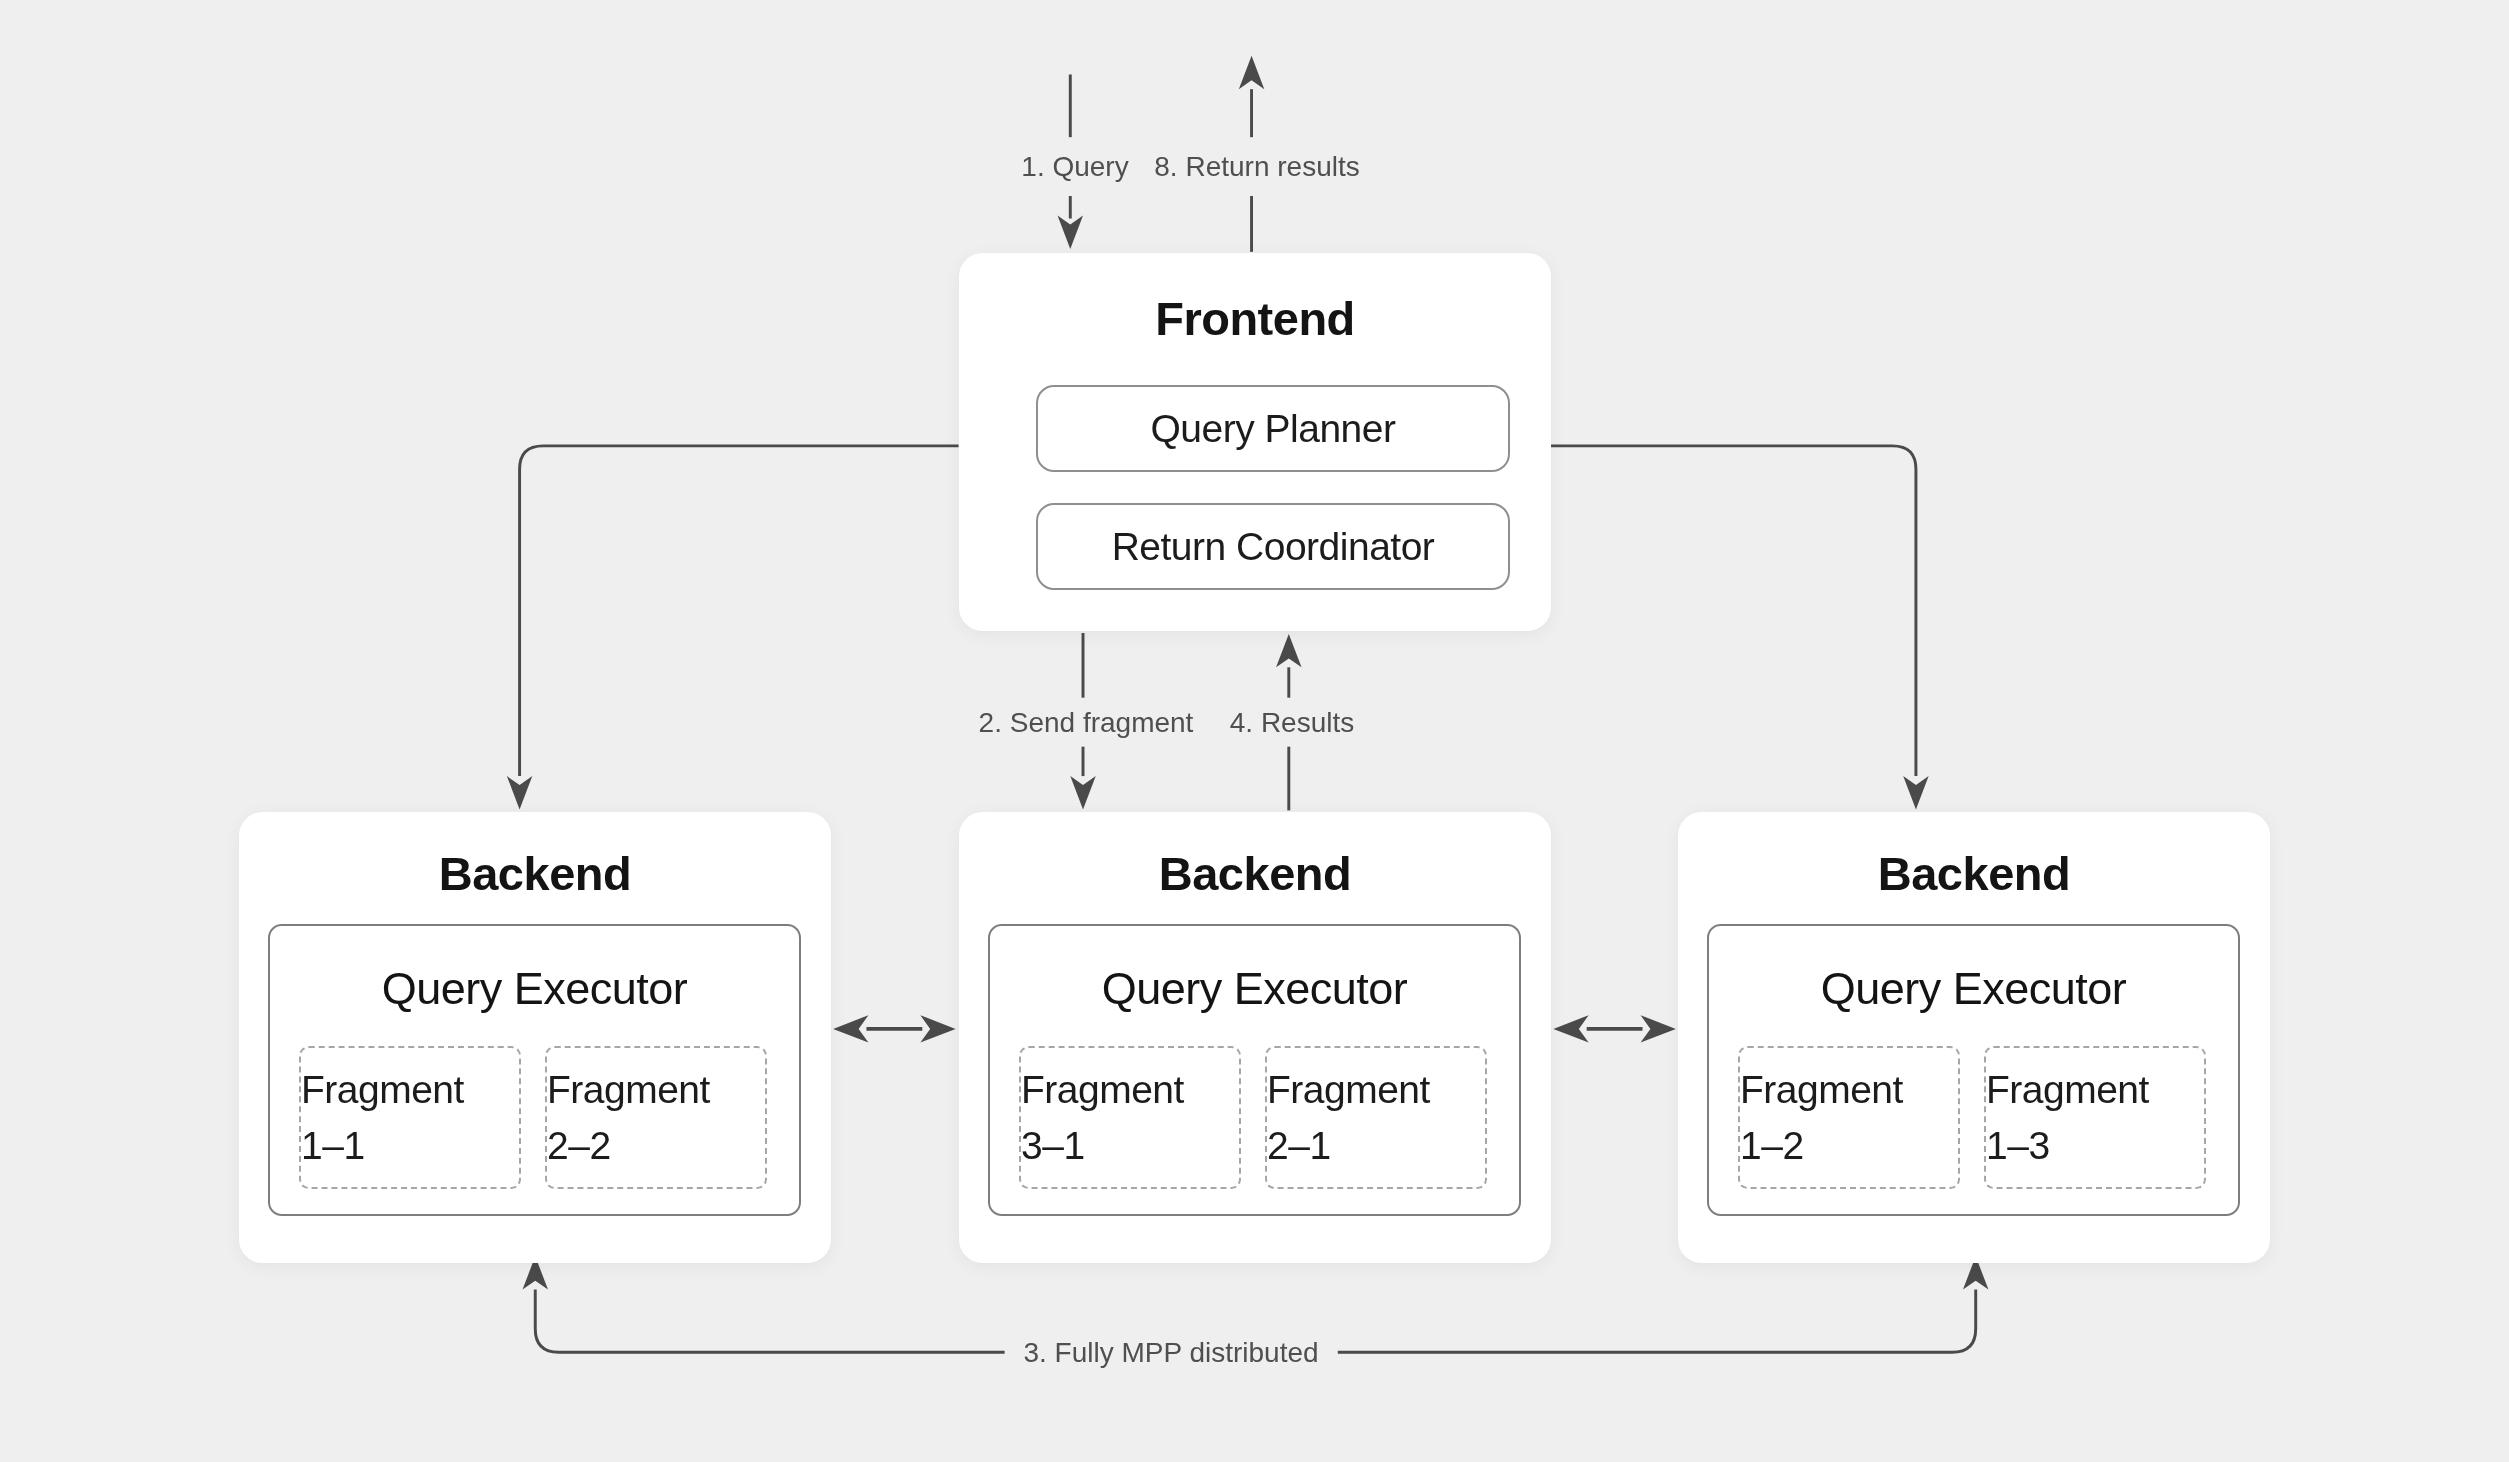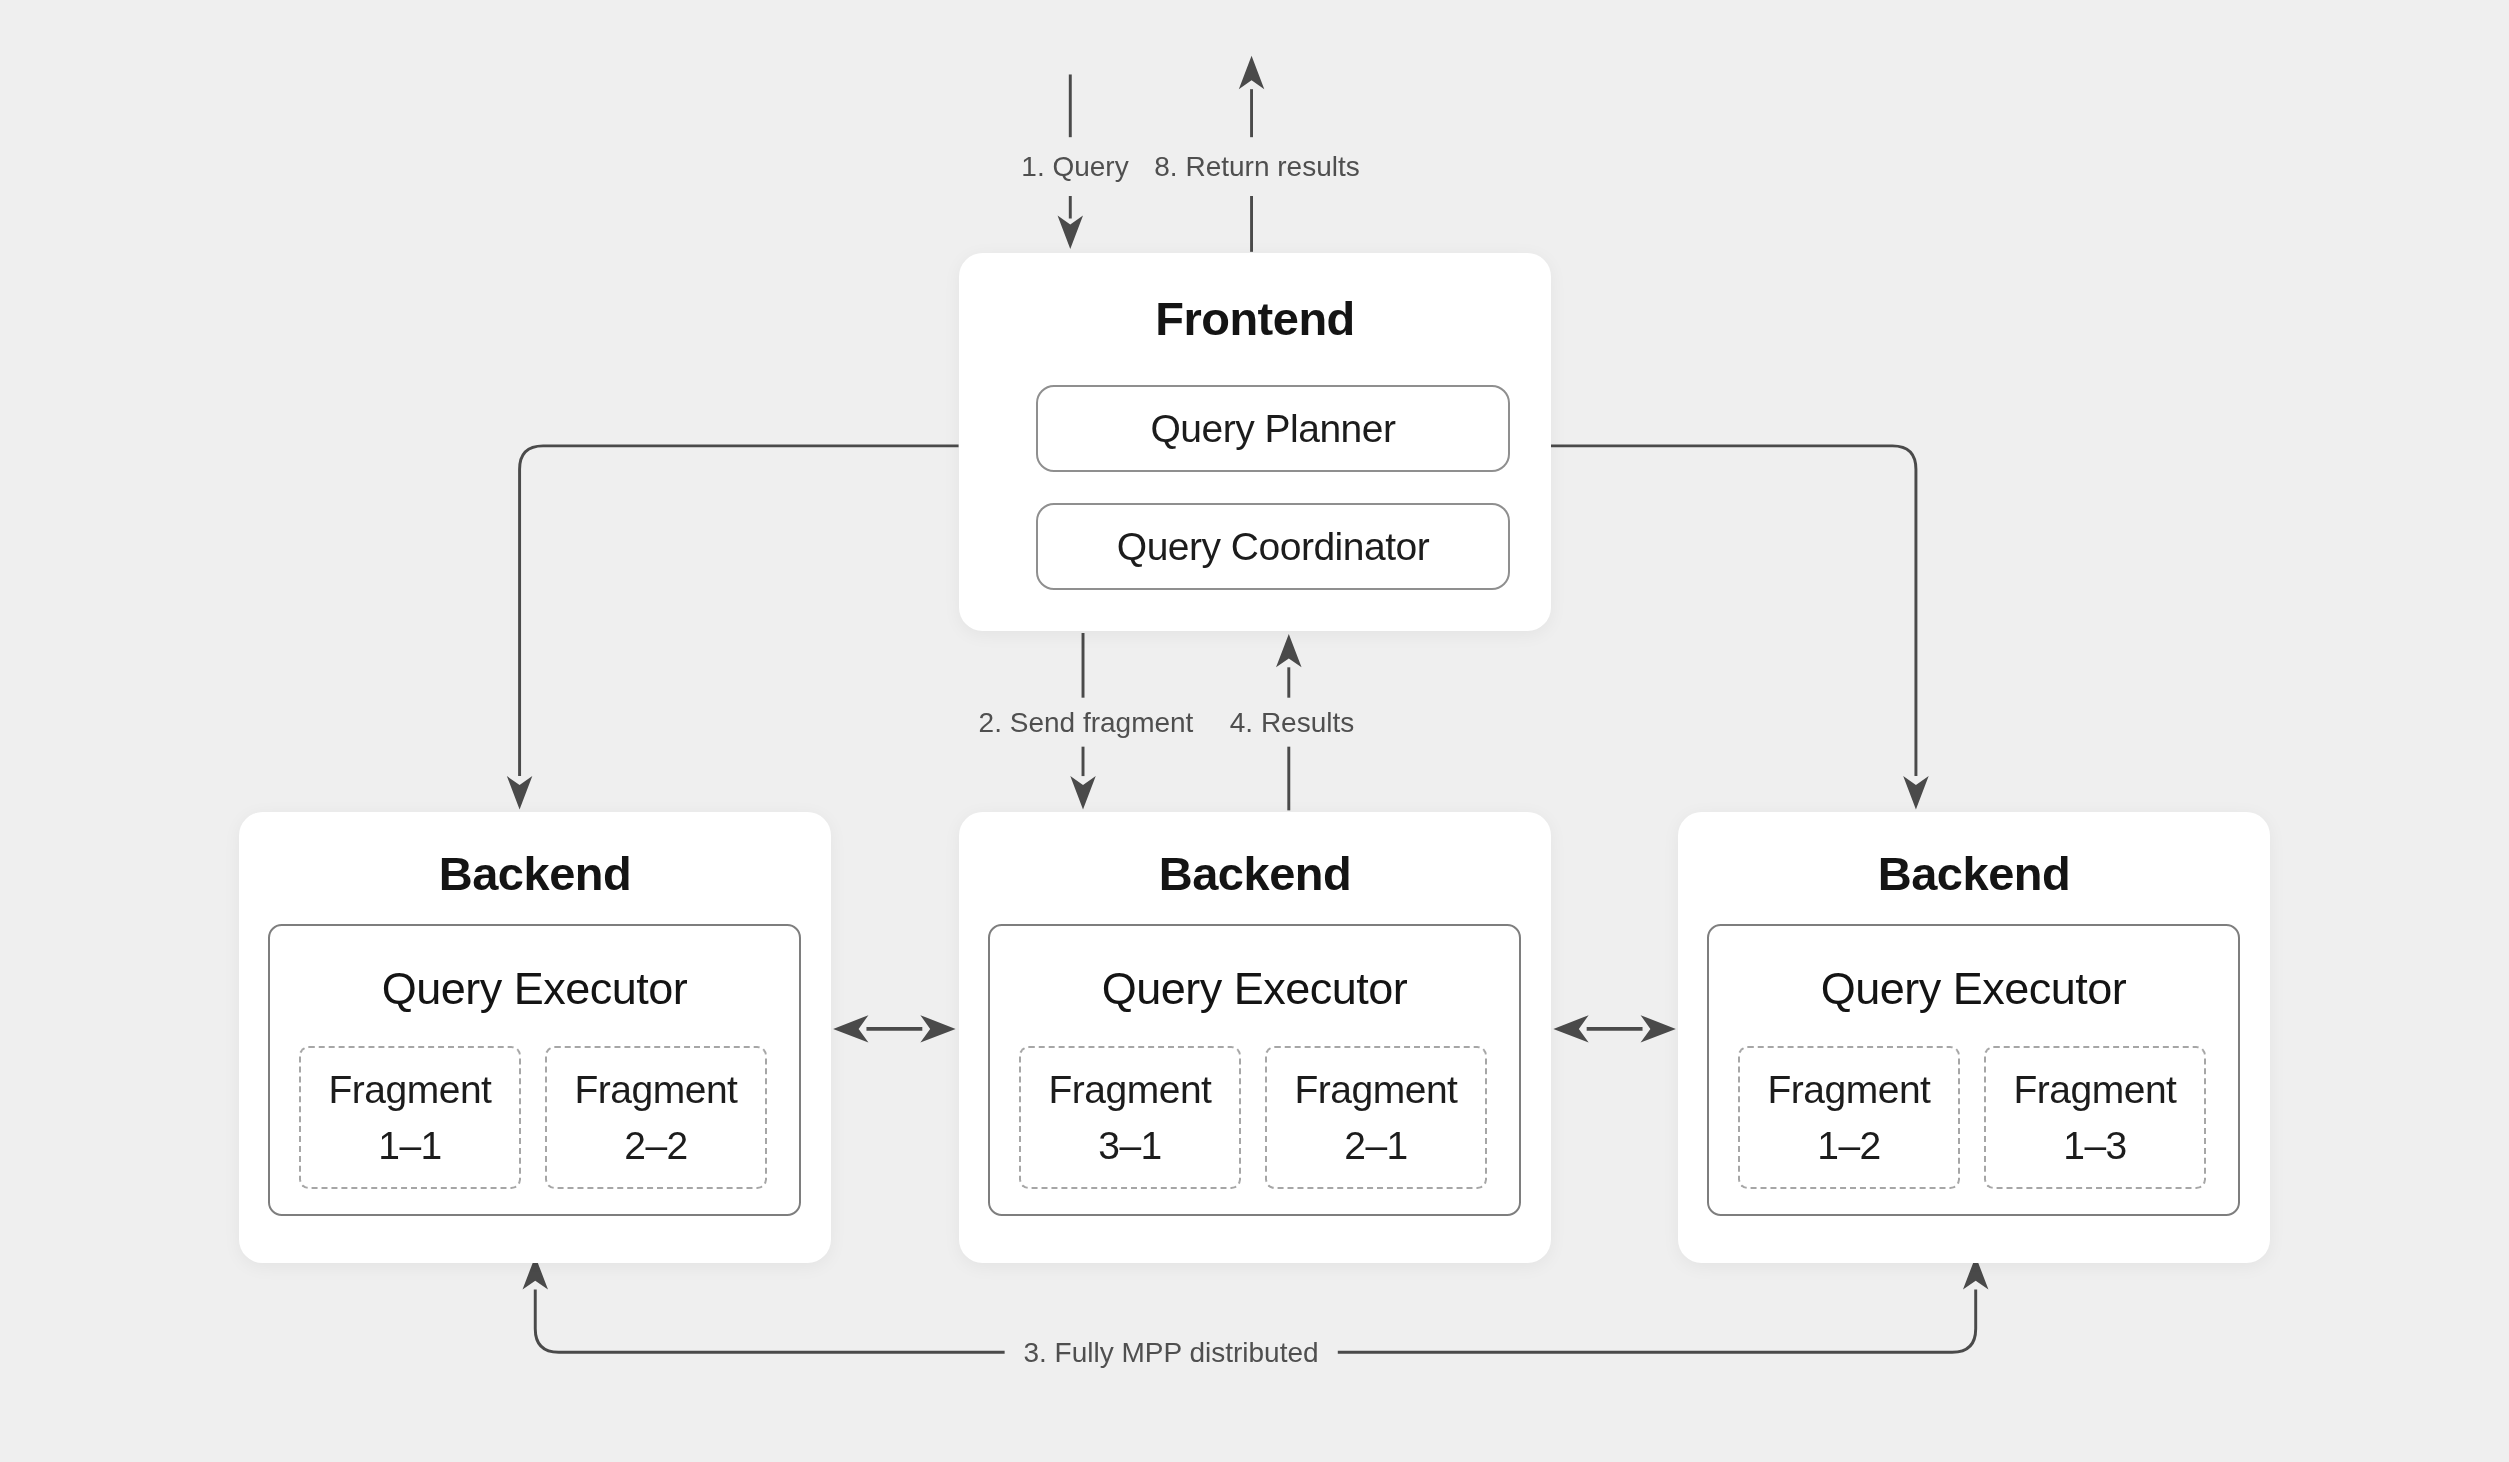--- a/index.html
+++ b/index.html
@@ -52,21 +52,21 @@
     text-align:center;
     font-size:45px;line-height:41px;
     color:#141414;
     letter-spacing:-0.5px;
   }
   .fragment{
     position:absolute;top:120px;width:222px;height:143px;
     border:2px dashed #a6a6a6;
     border-radius:9.8px;
     box-sizing:border-box;
-    display:flex;flex-direction:column;align-items:center;justify-content:center;
+    display:flex;flex-direction:column;align-items:flex-start;justify-content:center;
     row-gap:17.6px;
     font-size:39px;line-height:39px;color:#1c1c1c;
     letter-spacing:-0.5px;
   }
   .frag-1{left:29px;}
   .frag-2{left:275px;}
   .flow-label{
     position:absolute;
     transform:translateX(-50%);
     white-space:nowrap;
@@ -131,21 +131,21 @@
       <path d="M546 1316 L546 1356 Q546 1380 570 1380 L1025 1380"></path>
       <path d="M1365 1380 L1992 1380 Q2016 1380 2016 1356 L2016 1316"></path>
       <path d="M546 1282 L533 1316 L546 1307 L559 1316 Z" fill="#4a4a4a" stroke="none"></path>
       <path d="M2016 1282 L2003 1316 L2016 1307 L2029 1316 Z" fill="#4a4a4a" stroke="none"></path>
     </g>
   </svg>
 
   <div class="box" style="left:959px;top:253px;width:592px;height:378px;">
     <div class="box-title frontend-title">Frontend</div>
     <div class="component qp">Query Planner</div>
-    <div class="component qc">Query Coordinator</div>
+    <div class="component qc">Return Coordinator</div>
   </div>
 
   <div class="box" style="left:239px;top:812px;width:592px;height:451px;">
     <div class="box-title backend-title">Backend</div>
     <div class="executor">
       <div class="executor-title">Query Executor</div>
       <div class="fragment frag-1">
         <span>Fragment</span>
         <span>1–1</span>
       </div>

